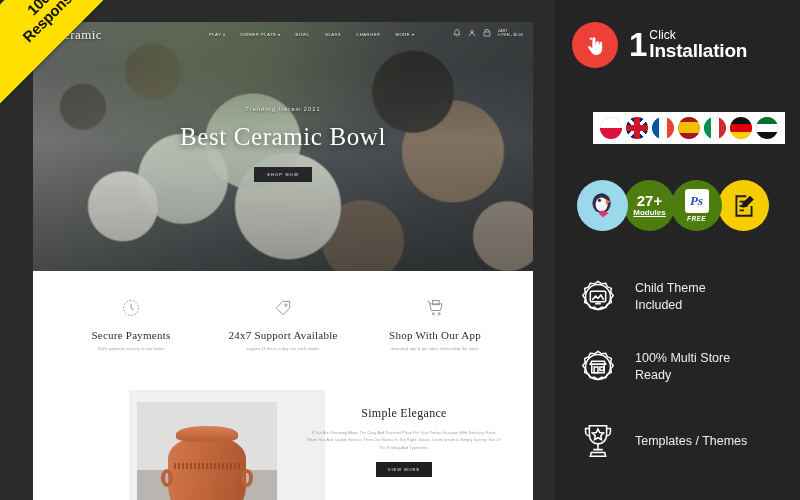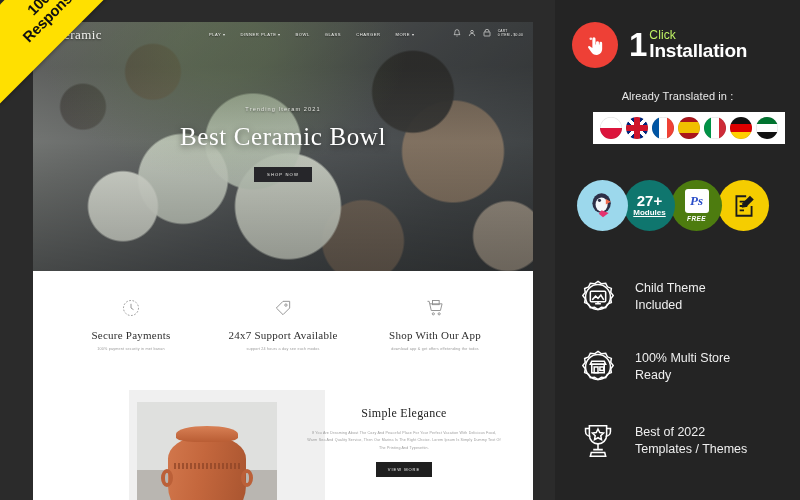--- a/index.html
+++ b/index.html
@@ -130,35 +130,35 @@
 
   
   .panel { position:absolute; left:555px; top:0; width:245px; height:500px; background:#242424; }
 
   .one-click { position:absolute; left:17px; top:22px; display:flex; align-items:center; gap:11px; }
   .click-circle { width:46px; height:46px; border-radius:50%; background:#ee4036;
                   display:flex; align-items:center; justify-content:center; flex:0 0 auto; }
   .click-circle svg { width:25px; height:25px; fill:#fff; }
   .oc-num { font-size:33px; font-weight:bold; color:#fff; line-height:.9; margin-right:2px; }
   .oc-stack { display:flex; align-items:center; }
-  .oc-text .oc-l1 { font-size:12px; color:#bef264; line-height:1.05; letter-spacing:.1px; }
+  .oc-text .oc-l1 { font-size:12px; color:#ffffff; line-height:1.05; letter-spacing:.1px; }
   .oc-text .oc-l2 { font-size:19px; font-weight:bold; color:#fff; line-height:1.05; letter-spacing:-.2px; }
 
   .trans-label { position:absolute; left:0; right:0; top:90px; text-align:center;
                  font-size:11px; color:#e9e9e9; letter-spacing:.1px; }
   .flags-box { position:absolute; left:38px; top:112px; width:192px; height:32px; background:#fff;
                display:flex; align-items:center; justify-content:center; gap:4px; }
   .flag { width:22px; height:22px; border-radius:50%; overflow:hidden; position:relative; flex:0 0 auto;
           box-shadow:0 0 0 .5px rgba(0,0,0,.12) inset; }
 
   .badges { position:absolute; left:22px; top:180px; display:flex; align-items:center; }
   .badge { width:51px; height:51px; border-radius:50%; display:flex; flex-direction:column;
            align-items:center; justify-content:center; margin-right:-4px; position:relative; }
   .b-presta { background:#9cd8ec; z-index:4; }
-  .b-mod { background:#0f766e; z-index:3; }
+  .b-mod { background:#4d7c0f; z-index:3; }
   .b-ps { background:#4d7c0f; z-index:2;font-style:italic; }
   .b-edit { background:#f5cd00; z-index:1; }
   .b-mod .n { font-size:15px; font-weight:bold; color:#fff; line-height:1; }
   .b-mod .t { font-size:8px; font-weight:bold; color:#fff; line-height:1.3;text-decoration:underline; }
   .ps-box { width:24px; height:24px; background:#fff; border-radius:3px; display:flex;
             align-items:center; justify-content:center; }
   .ps-box span { font-size:13px; font-weight:bold; color:#2b4ec8; font-family:"Liberation Serif", serif; }
   .ps-free { font-size:6.5px; font-weight:bold; color:#fff; margin-top:2px; letter-spacing:.4px; }
 
   .info-row { position:absolute; left:20px; display:flex; align-items:center; gap:14px; }
@@ -301,21 +301,20 @@
       </div>
       <div class="oc-stack">
         <div class="oc-num">1</div>
         <div class="oc-text">
           <div class="oc-l1">Click</div>
           <div class="oc-l2">Installation</div>
         </div>
       </div>
     </div>
 
-    <div class="trans-label">Already Translated in :</div>
 
     <div class="flags-box">
       <span class="flag" style="background:linear-gradient(180deg,#fff 0 50%,#dc143c 50% 100%)"></span>
       <span class="flag" style="background:
               linear-gradient(90deg,transparent calc(50% - 3px),#cf142b calc(50% - 3px) calc(50% + 3px),transparent calc(50% + 3px)),
               linear-gradient(180deg,transparent calc(50% - 3px),#cf142b calc(50% - 3px) calc(50% + 3px),transparent calc(50% + 3px)),
               linear-gradient(45deg,transparent 44%,#fff 44% 56%,transparent 56%),
               linear-gradient(-45deg,transparent 44%,#fff 44% 56%,transparent 56%),
               #00247d"></span>
       <span class="flag" style="background:linear-gradient(90deg,#0055a4 0 33%,#fff 33% 66%,#ef4135 66% 100%)"></span>
@@ -390,19 +389,18 @@
     <div class="info-row r3">
       <div class="info-ico">
         <svg viewBox="0 0 48 48">
           <path d="M15 8h18v10a9 9 0 0 1-18 0z"></path>
           <path d="M15 11h-4v3a5 5 0 0 0 5 5M33 11h4v3a5 5 0 0 1-5 5"></path>
           <path d="M24 27v6M19 33h10M16 40h16M17 36h14l1 4H16z"></path>
           <path d="M24 11.5l1.8 3.6 4 .6-2.9 2.8.7 4-3.6-1.9-3.6 1.9.7-4L18.2 15.7l4-.6z"></path>
         </svg>
       </div>
       <div class="info-txt">
-        <div>Best of 2022</div>
         <div>Templates / Themes</div>
       </div>
     </div>
 
   </div>
 </div>
 
 </body></html>

